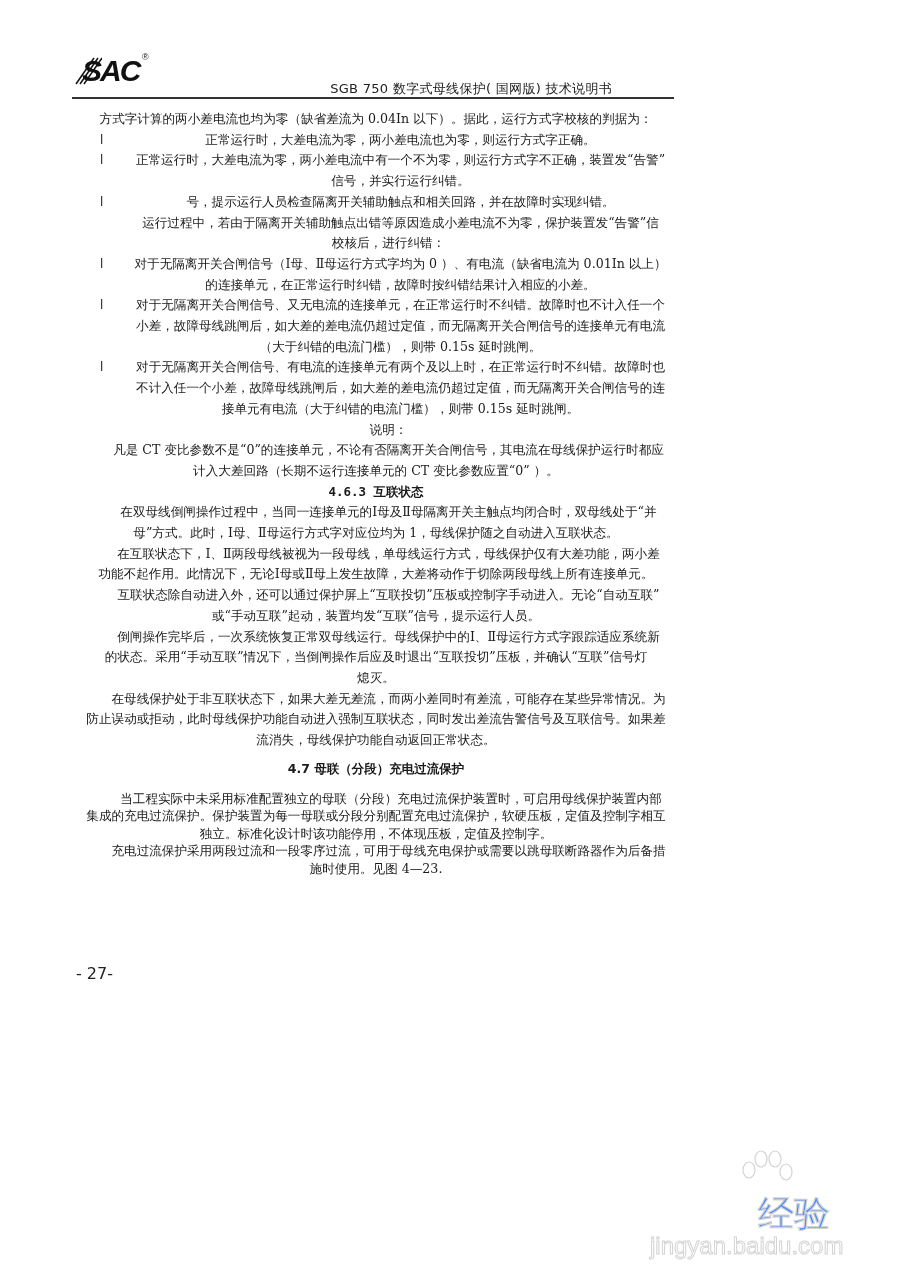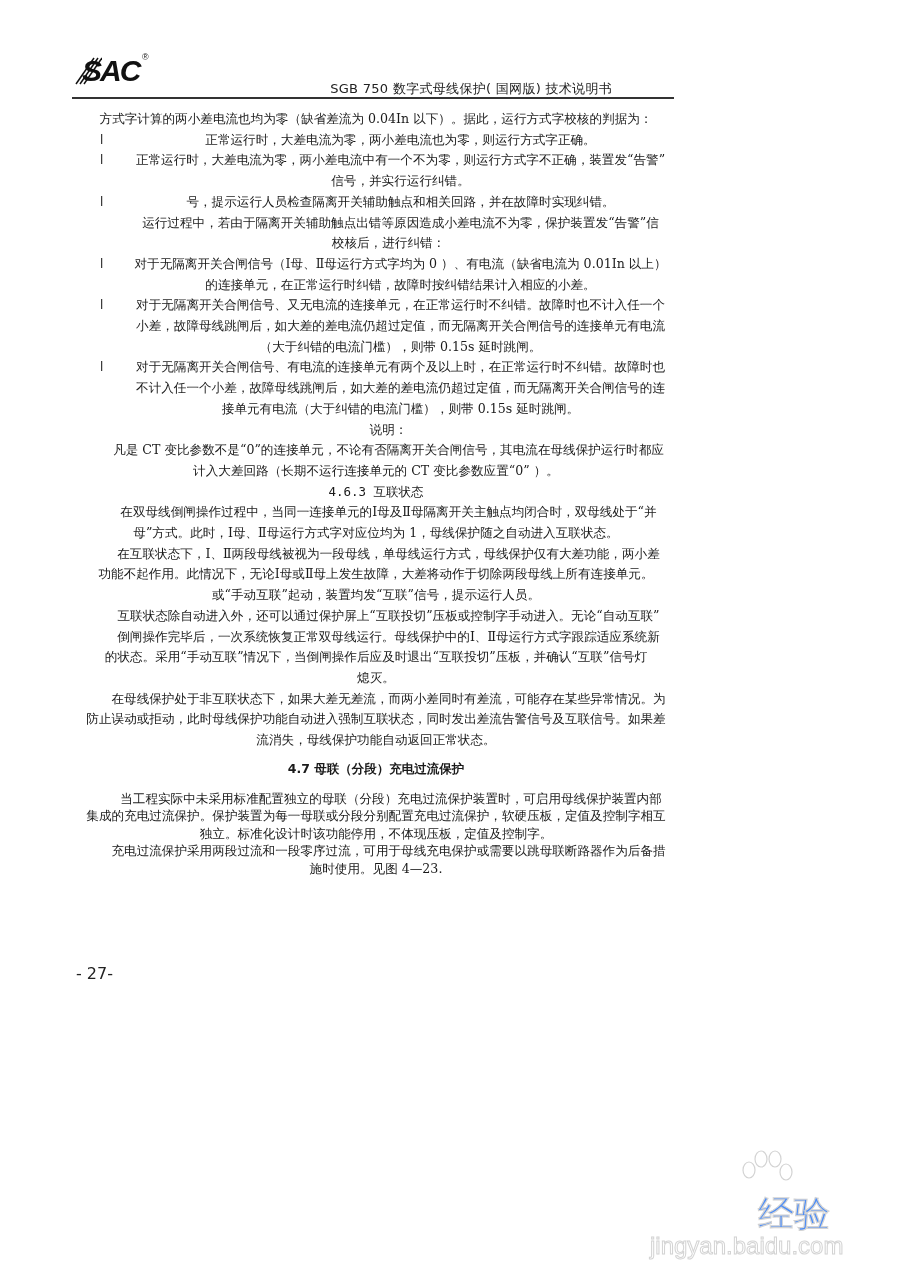--- a/index.html
+++ b/index.html
@@ -12,21 +12,21 @@
   .logo-reg { position:absolute; left:70px; top:2px; font-size:9px; font-family:"Liberation Sans", sans-serif; }
   .logo-stripes { position:absolute; left:2px; top:6px; width:28px; height:30px; }
   .header-title { position:absolute; right:232px; top:80px; font-family:"DejaVu Sans", sans-serif;
                   font-size:13px; color:#222; letter-spacing:0.3px;margin-left:30px; }
   .header-rule { position:absolute; left:72px; top:97px; width:602px; height:2px; background:#333; }
   .content { position:absolute; left:76px; top:109px; width:600px; font-size:12.6px; line-height:20.7px; }
   .line { white-space:nowrap;text-align:center; }
   .bullet-row { position:relative; padding-left:49px; }
   .bullet-mark { position:absolute; left:24px; top:0; font-family:"DejaVu Sans", sans-serif; font-size:12px; }
   .indent1 { padding-left:25px; }
-  .section { font-family:"DejaVu Sans Mono", monospace; font-size:12.5px; }
+  .section { font-family:"DejaVu Sans Mono", monospace; font-size:12.5px;font-weight:bold; }
   .section-bold { font-family:"DejaVu Sans", sans-serif; font-weight:bold; font-size:12.5px; margin-top:8px; }
   .gap { height:10px; }
   .pagenum { position:absolute; left:76px; top:964px; font-family:"DejaVu Sans", sans-serif; font-size:16px; color:#222; }
   .watermark { position:absolute; left:640px; top:1150px; width:250px; height:110px; opacity:0.9; }
   .wm-baidu { position:absolute; left:10px; top:32px; font-family:"Liberation Sans", sans-serif; font-weight:bold;
               font-size:42px; color:#fff; -webkit-text-stroke:1.5px #cfcfcf; letter-spacing:1px; }
   .wm-jy { position:absolute; left:118px; top:40px; font-family:"DejaVu Sans", sans-serif; font-weight:normal;
            font-size:36px; color:#3b82f6; -webkit-text-stroke:1.2px #cfcfcf; }
   .wm-url { position:absolute; left:10px; top:82px; font-family:"Liberation Sans", sans-serif; font-size:24px;
             color:#fff; -webkit-text-stroke:1px #cfcfcf; }
@@ -102,22 +102,22 @@
     <div>
       <div>
         <div class="line indent1">在双母线倒闸操作过程中，当同一连接单元的Ⅰ母及Ⅱ母隔离开关主触点均闭合时，双母线处于“并</div>
         <div class="line">母”方式。此时，Ⅰ母、Ⅱ母运行方式字对应位均为 1，母线保护随之自动进入互联状态。</div>
       </div>
       <div>
         <div class="line indent1">在互联状态下，Ⅰ、Ⅱ两段母线被视为一段母线，单母线运行方式，母线保护仅有大差功能，两小差</div>
         <div class="line">功能不起作用。此情况下，无论Ⅰ母或Ⅱ母上发生故障，大差将动作于切除两段母线上所有连接单元。</div>
       </div>
       <div>
+        <div class="line indent1">互联状态除自动进入外，还可以通过保护屏上“互联投切”压板或控制字手动进入。无论“自动互联”</div>
         <div class="line">或“手动互联”起动，装置均发“互联”信号，提示运行人员。</div>
-        <div class="line indent1">互联状态除自动进入外，还可以通过保护屏上“互联投切”压板或控制字手动进入。无论“自动互联”</div>
       </div>
       <div>
         <div class="line indent1">倒闸操作完毕后，一次系统恢复正常双母线运行。母线保护中的Ⅰ、Ⅱ母运行方式字跟踪适应系统新</div>
         <div class="line">的状态。采用“手动互联”情况下，当倒闸操作后应及时退出“互联投切”压板，并确认“互联”信号灯</div>
         <div class="line">熄灭。</div>
       </div>
       <div>
         <div class="line indent1">在母线保护处于非互联状态下，如果大差无差流，而两小差同时有差流，可能存在某些异常情况。为</div>
         <div class="line">防止误动或拒动，此时母线保护功能自动进入强制互联状态，同时发出差流告警信号及互联信号。如果差</div>
         <div class="line">流消失，母线保护功能自动返回正常状态。</div>

